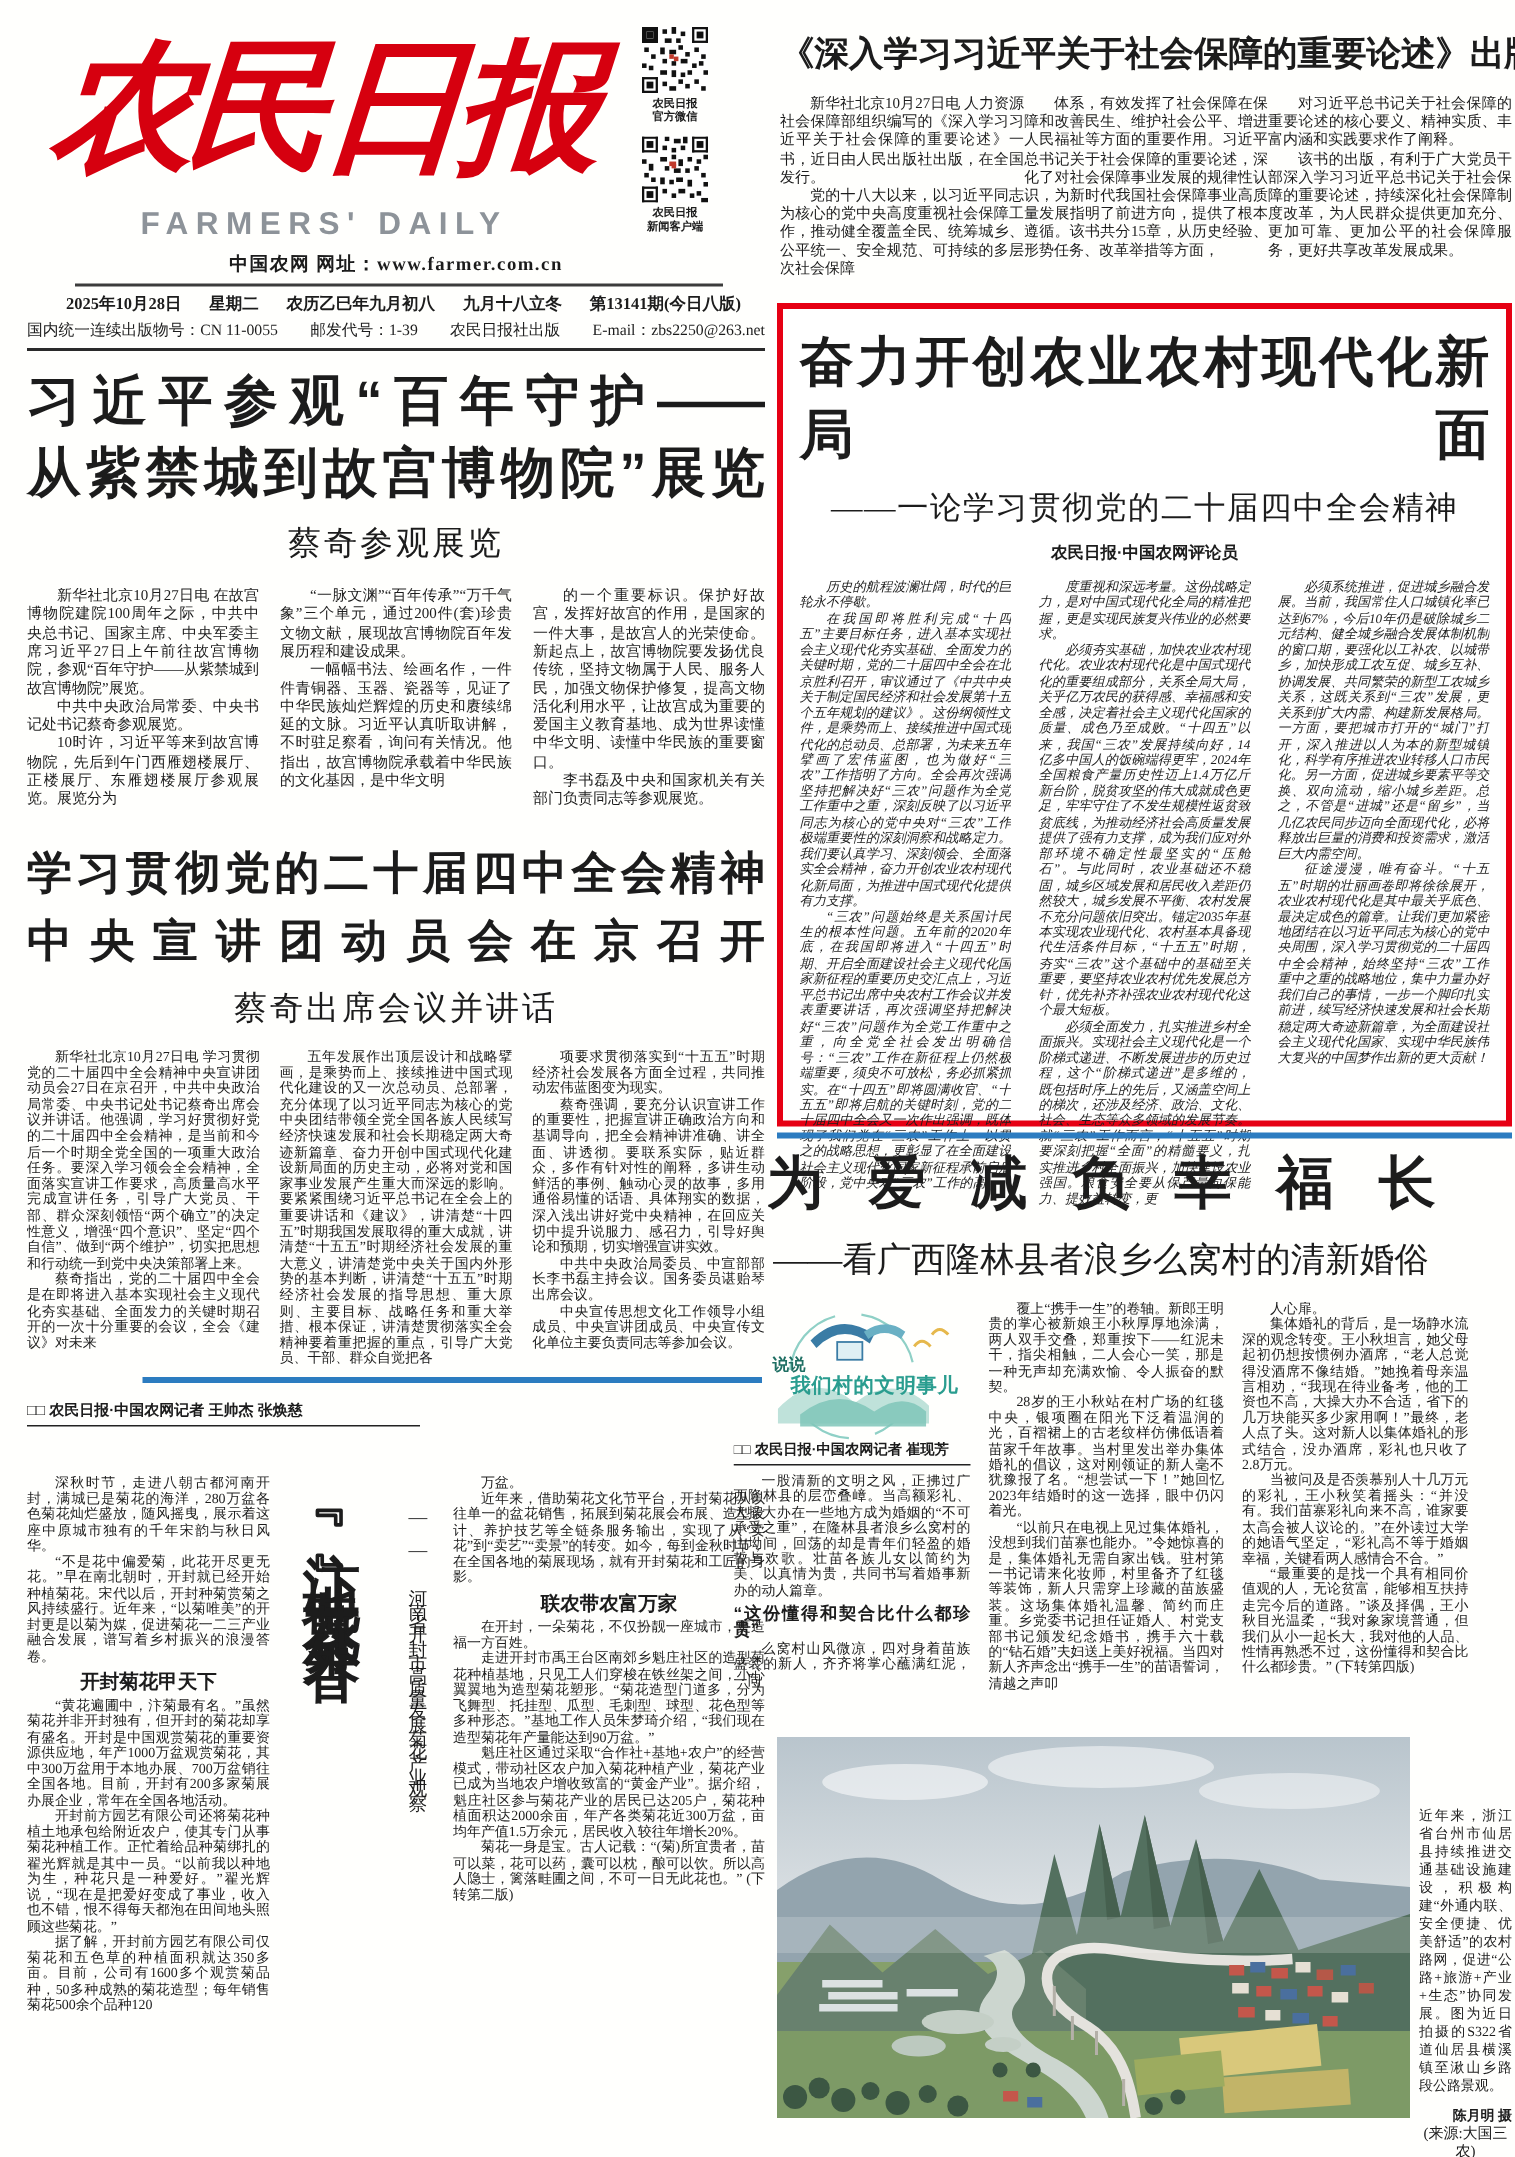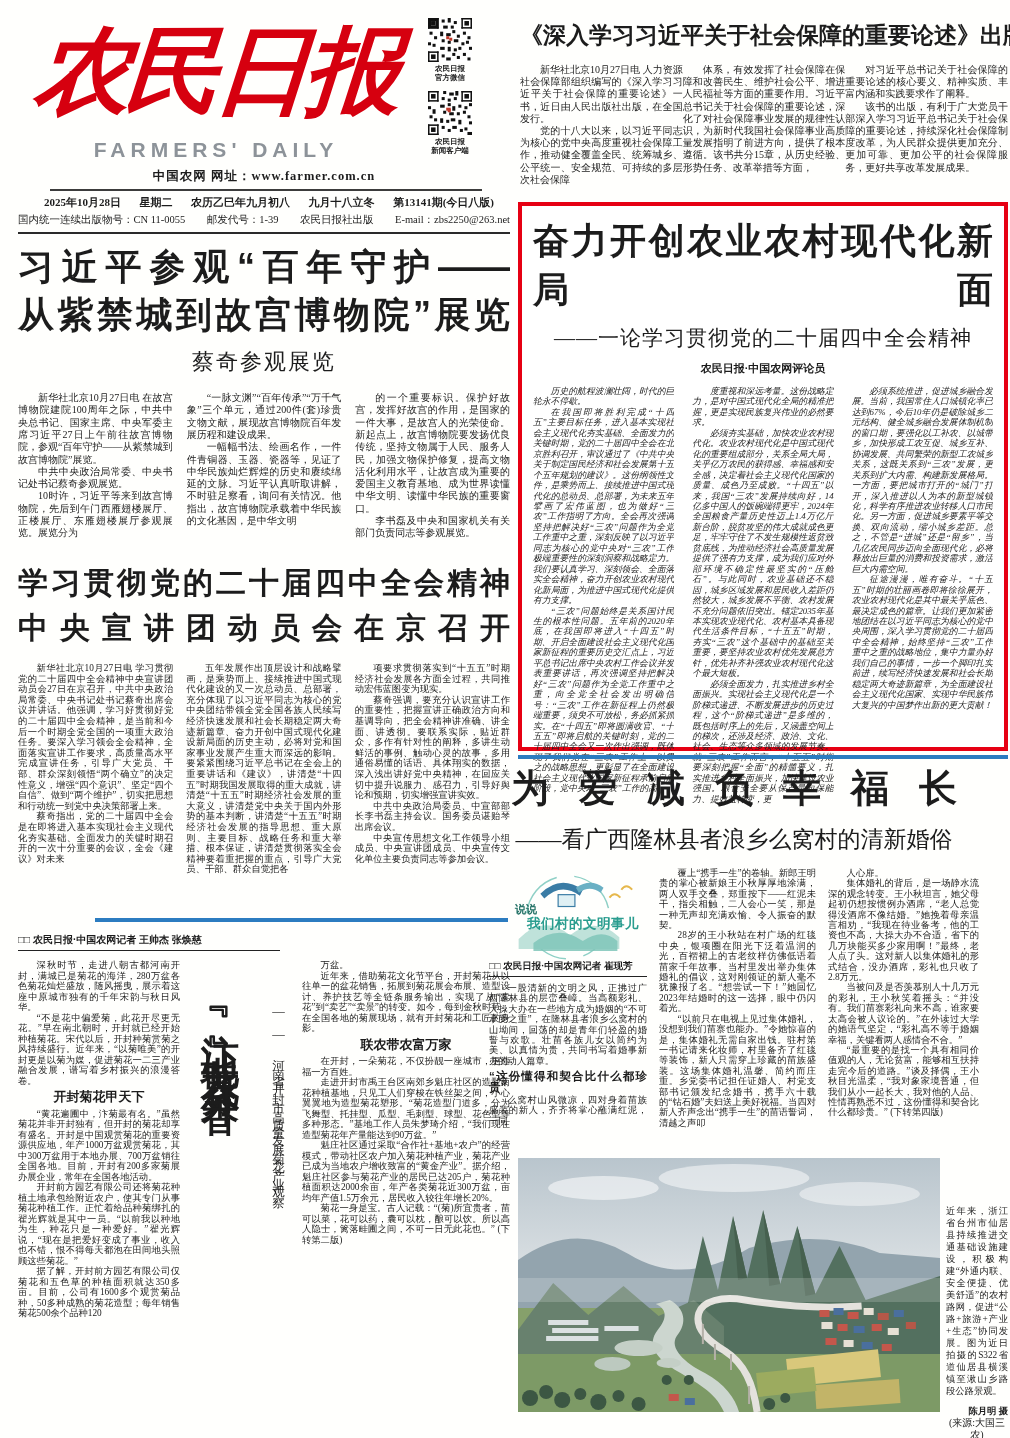--- a/index.html
+++ b/index.html
@@ -51,21 +51,21 @@
   .blue-rule { position:absolute; height:3.5px; background:#2c7cc0; }
   .blue-rule.left { left:95px; top:918px; width:413px; }
   .blue-rule.right { left:518px; top:755px; width:490px; }
 
   
   .juhua { position:absolute; left:18px; top:933px; width:492px; height:503px; }
   .juhua .byline { font-size:10px; font-weight:bold; width:262px; border-bottom:1.5px solid #222;
     padding-bottom:3px; font-family:"Liberation Sans",sans-serif; }
   .juhua .row { display:flex; margin-top:9px; height:478px; }
   .juhua .c1 { width:162px; }
-  .juhua .c1, .juhua .c2 { font-size:9.3px; line-height:10.5px; text-align:justify; overflow:hidden; }
+  .juhua .c1, .juhua .c2 { font-size:9.3px; line-height:10.5px; text-align:justify; overflow:hidden;margin-top:24px; }
   .juhua .c1 p, .juhua .c2 p { text-indent:2em; }
   .juhua .vtitle-wrap { width:80px; display:flex; justify-content:center; padding-top:34px; }
   .juhua .vtitle { writing-mode:vertical-rl; text-orientation:upright; font-size:38px; font-weight:900;
     letter-spacing:9px; line-height:1; }
   .juhua .vsub-wrap { width:36px; display:flex; justify-content:center; padding-top:44px; }
   .juhua .vsub { writing-mode:vertical-rl; text-orientation:upright; font-size:12.5px; letter-spacing:8.5px; }
   .juhua .c2 { flex:1; padding-left:6px; }
   .mini-head { font-family:"Liberation Sans",sans-serif; font-weight:bold; font-size:13px;
     text-align:center; text-indent:0 !important; margin:6px 0 !important; }
 
@@ -274,20 +274,21 @@
       <div>
           <p>的一个重要标识。保护好故宫，发挥好故宫的作用，是国家的一件大事，是故宫人的光荣使命。新起点上，故宫博物院要发扬优良传统，坚持文物属于人民、服务人民，加强文物保护修复，提高文物活化利用水平，让故宫成为重要的爱国主义教育基地、成为世界读懂中华文明、读懂中华民族的重要窗口。</p>
           <p>李书磊及中央和国家机关有关部门负责同志等参观展览。</p>
         </div>
     </div>
   </div>
 
   <div class="xuanjiang">
     <div class="h">学习贯彻党的二十届四中全会精神</div>
     <div class="h">中央宣讲团动员会在京召开</div>
+    <div class="sub">蔡奇出席会议并讲话</div>
     <div class="cols">
       <div>
           <p>新华社北京10月27日电  学习贯彻党的二十届四中全会精神中央宣讲团动员会27日在京召开，中共中央政治局常委、中央书记处书记蔡奇出席会议并讲话。他强调，学习好贯彻好党的二十届四中全会精神，是当前和今后一个时期全党全国的一项重大政治任务。要深入学习领会全会精神，全面落实宣讲工作要求，高质量高水平完成宣讲任务，引导广大党员、干部、群众深刻领悟“两个确立”的决定性意义，增强“四个意识”、坚定“四个自信”、做到“两个维护”，切实把思想和行动统一到党中央决策部署上来。</p>
           <p>蔡奇指出，党的二十届四中全会是在即将进入基本实现社会主义现代化夯实基础、全面发力的关键时期召开的一次十分重要的会议，全会《建议》对未来</p>
         </div>
       <div>
           <p>五年发展作出顶层设计和战略擘画，是乘势而上、接续推进中国式现代化建设的又一次总动员、总部署，充分体现了以习近平同志为核心的党中央团结带领全党全国各族人民续写经济快速发展和社会长期稳定两大奇迹新篇章、奋力开创中国式现代化建设新局面的历史主动，必将对党和国家事业发展产生重大而深远的影响。要紧紧围绕习近平总书记在全会上的重要讲话和《建议》，讲清楚“十四五”时期我国发展取得的重大成就，讲清楚“十五五”时期经济社会发展的重大意义，讲清楚党中央关于国内外形势的基本判断，讲清楚“十五五”时期经济社会发展的指导思想、重大原则、主要目标、战略任务和重大举措、根本保证，讲清楚贯彻落实全会精神要着重把握的重点，引导广大党员、干部、群众自觉把各</p>
         </div>
       <div>
           <p>项要求贯彻落实到“十五五”时期经济社会发展各方面全过程，共同推动宏伟蓝图变为现实。</p>

